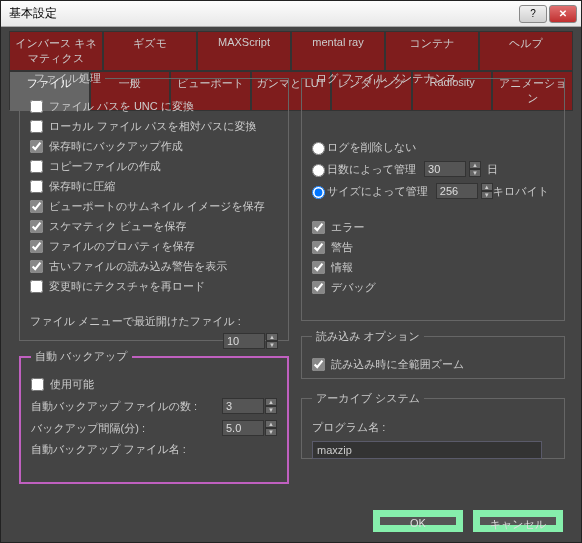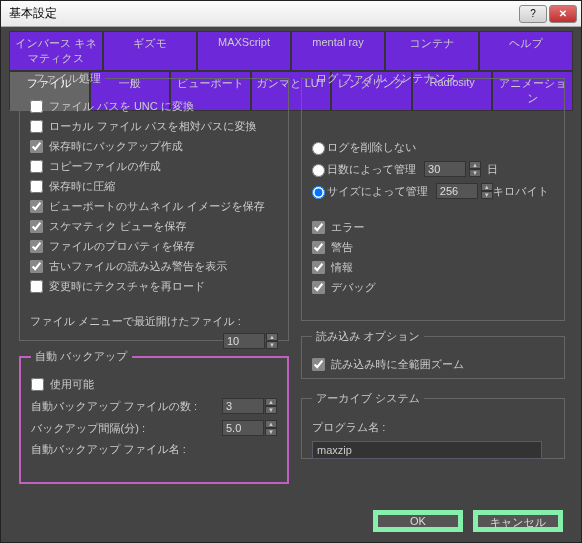--- a/index.html
+++ b/index.html
@@ -4,39 +4,39 @@
 <style>
 * { box-sizing: border-box; margin: 0; padding: 0; }
 body { background: #808080; font-family: "MS UI Gothic", sans-serif; font-size: 11px; }
 .window { width: 582px; height: 543px; background: #444; border: 1px solid #222; position: relative; }
 .titlebar { height: 26px; background: linear-gradient(#fdfdfd, #e8e8e8); display: flex; align-items: center; padding: 0 4px; border-bottom: 1px solid #aaa; }
 .titlebar-title { flex: 1; color: #000; font-size: 12px; padding-left: 4px; }
 .tb-btn { width: 28px; height: 18px; background: linear-gradient(#f0f0f0,#d0d0d0); border: 1px solid #888; border-radius: 3px; margin-left: 2px; display: flex; align-items: center; justify-content: center; font-size: 10px; cursor: pointer; }
 .tb-close { background: linear-gradient(#e07070,#c03030); color: #fff; font-weight: bold; }
 .tabs { display: flex; padding: 4px 8px 0 8px; gap: 0; }
 .tabs2 { padding-top: 0; }
-.tab { flex: 1; text-align: center; padding: 4px 2px; color: #ccc; font-size: 11px; cursor: pointer; border: 1px solid #333; background: #6d28d9; }
+.tab { flex: 1; text-align: center; padding: 4px 2px; color: #ccc; font-size: 11px; cursor: pointer; border: 1px solid #333; background: #7f1d1d; }
 .tab.active { background: #666; color: #fff; border-bottom: 1px solid #666; }
 .content { position: absolute; top: 70px; left: 18px; right: 18px; bottom: 48px; }
 .fieldset { position: absolute; border: 1px solid #666; padding: 8px 10px 10px 10px; }
 .fieldset legend { color: #ccc; font-size: 11px; padding: 0 4px; }
 .chk { display: flex; align-items: center; margin: 5px 0; color: #ccc; }
 .chk input { margin-right: 6px; width: 13px; height: 13px; accent-color: #888; }
 .radio { display: flex; align-items: flex-end; margin: 6px 0; color: #ccc; }
 .radio input { margin-right: 2px; }
 .spinner { display: inline-flex; align-items: center; }
 .spinner input { width: 42px; height: 16px; background: #555; color: #ddd; border: 1px solid #333; font-size: 11px; padding: 0 3px; }
 .spin-btns { display: flex; flex-direction: column; margin-left: 1px; }
 .spin-btns div { width: 12px; height: 8px; background: #666; border: 1px solid #333; font-size: 6px; line-height: 6px; text-align: center; color: #ccc; cursor: pointer; }
 .row { display: flex; align-items: center; margin: 6px 0; color: #ccc; }
 .row .label { flex: 1; }
 .textinput { background: #333; color: #ccc; border: 1px solid #5a5a6a; font-size: 11px; padding: 2px 4px; height: 18px; }
 .highlight { border: 2px solid #c060c0; }
 .footer { position: absolute; bottom: 10px; right: 18px; display: flex; gap: 10px; }
-.btn { width: 90px; height: 22px; background: #555; color: #ddd; border: 5px solid #86efac; cursor: pointer; font-size: 11px; }
+.btn { width: 90px; height: 22px; background: #555; color: #ddd; border: 7px solid #86efac; cursor: pointer; font-size: 11px; }
 </style>
 </head>
 <body>
 
 <div class="window">
   <div class="titlebar">
     <span class="titlebar-title">基本設定</span>
     <div class="tb-btn">?</div>
     <div class="tb-btn tb-close">✕</div>
   </div>

